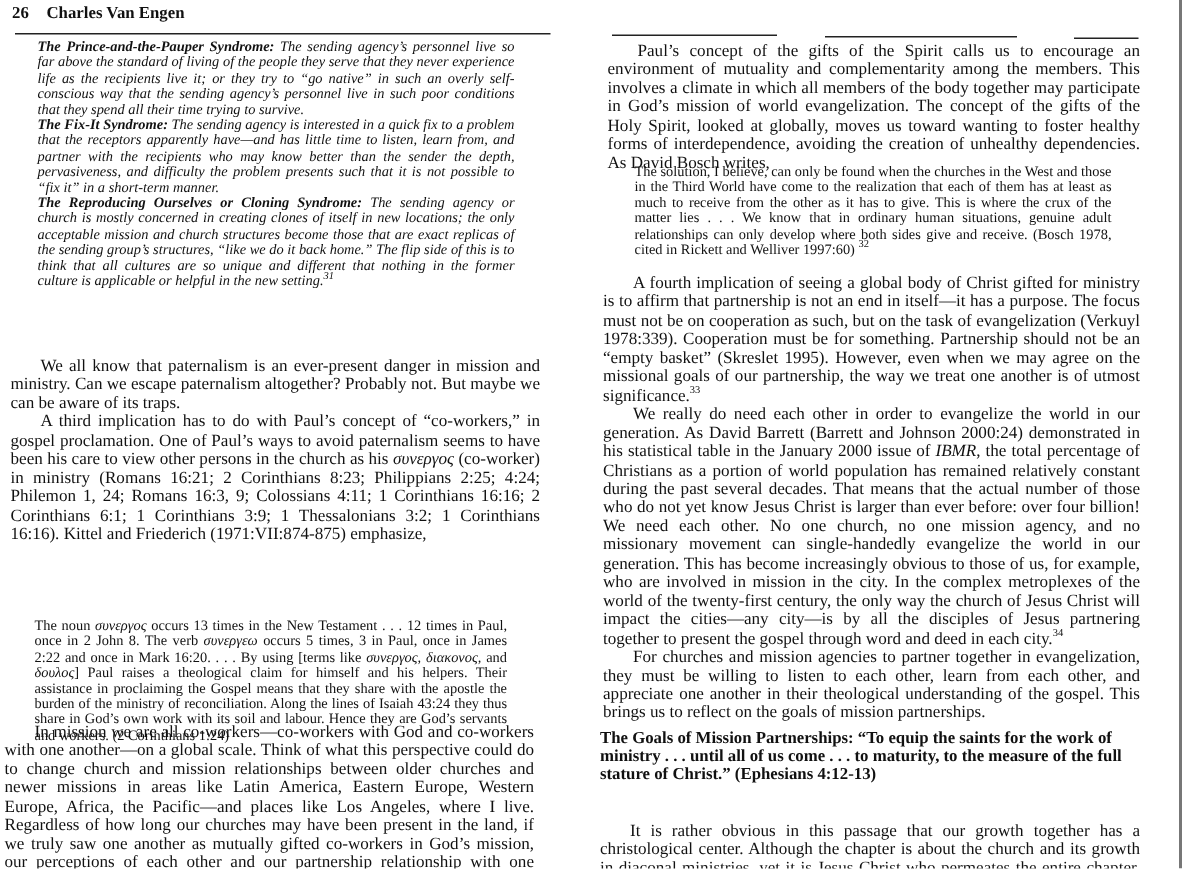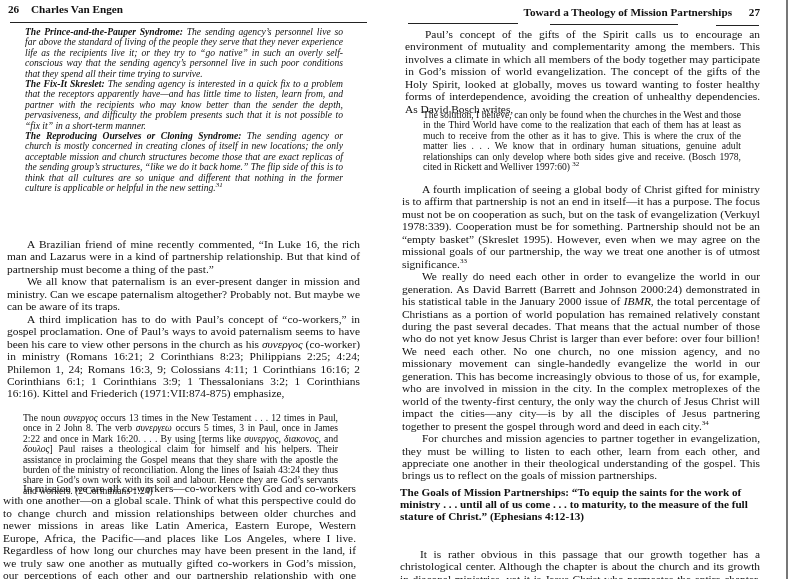--- a/index.html
+++ b/index.html
@@ -38,44 +38,39 @@
 
 <div class="page left">
   <div class="running-head">
     <span class="pnum">26</span>
     <span>Charles Van Engen</span>
   </div>
   <div class="rule" style="left:10px; top:22px; width:357px;"></div>
 
   <div class="block ext" style="left:25px; top:27px; width:318px;font-style:italic;">
     <p><b>The Prince-and-the-Pauper Syndrome:</b><span> The sending agency’s personnel live so far above the standard of living of the people they serve that they never experience life as the recipients live it; or they try to “go native” in such an overly self-conscious way that the sending agency’s personnel live in such poor conditions that they spend all their time trying to survive.</span></p>
-    <p><b>The Fix-It Skreslet:</b><span> The sending agency is interested in a quick fix to a problem that the receptors apparently have—and has little time to listen, learn from, and partner with the recipients who may know better than the sender the depth, pervasiveness, and difficulty the problem presents such that it is not possible to “fix it” in a short-term manner.</span></p>
+    <p><b>The Fix-It Syndrome:</b><span> The sending agency is interested in a quick fix to a problem that the receptors apparently have—and has little time to listen, learn from, and partner with the recipients who may know better than the sender the depth, pervasiveness, and difficulty the problem presents such that it is not possible to “fix it” in a short-term manner.</span></p>
     <p><b>The Reproducing Ourselves or Cloning Syndrome:</b><span> The sending agency or church is mostly concerned in creating clones of itself in new locations; the only acceptable mission and church structures become those that are exact replicas of the sending group’s structures, “like we do it back home.” The flip side of this is to think that all cultures are so unique and different that nothing in the former culture is applicable or helpful in the new setting.</span><span class="sup">31</span></p>
   </div>
 
   <div class="block body" style="left:7px; top:238px; width:353px;">
-    <p class="indent">A Brazilian friend of mine recently commented, “In Luke 16, the rich man and Lazarus were in a kind of partnership relationship. But that kind of partnership must become a thing of the past.”</p>
     <p class="indent">We all know that paternalism is an ever-present danger in mission and ministry. Can we escape paternalism altogether? Probably not. But maybe we can be aware of its traps.</p>
     <p class="indent"><span>A third implication has to do with Paul’s concept of “co-workers,” in gospel proclamation. One of Paul’s ways to avoid paternalism seems to have been his care to view other persons in the church as his </span><span class="greek">συνεργος</span><span> (co-worker) in ministry (Romans 16:21; 2 Corinthians 8:23; Philippians 2:25; 4:24; Philemon 1, 24; Romans 16:3, 9; Colossians 4:11; 1 Corinthians 16:16; 2 Corinthians 6:1; 1 Corinthians 3:9; 1 Thessalonians 3:2; 1 Corinthians 16:16). Kittel and Friederich (1971:VII:874-875) emphasize,</span></p>
   </div>
 
   <div class="block ext" style="left:23px; top:378px; width:315px;margin-top:35px;">
     <p><span>The noun </span><span class="greek">συνεργος</span><span> occurs 13 times in the New Testament . . . 12 times in Paul, once in 2 John 8. The verb </span><span class="greek">συνεργεω</span><span> occurs 5 times, 3 in Paul, once in James 2:22 and once in Mark 16:20. . . . By using [terms like </span><span class="greek">συνεργος, διακονος,</span><span> and </span><span class="greek">δουλος</span><span>] Paul raises a theological claim for himself and his helpers. Their assistance in proclaiming the Gospel means that they share with the apostle the burden of the ministry of reconciliation. Along the lines of Isaiah 43:24 they thus share in God’s own work with its soil and labour. Hence they are God’s servants and workers. (2 Corinthians 1:24)</span></p>
   </div>
 
   <div class="block body" style="left:3px; top:482px; width:353px;">
     <p class="indent">In mission we are all co-workers—co-workers with God and co-workers with one another—on a global scale. Think of what this perspective could do to change church and mission relationships between older churches and newer missions in areas like Latin America, Eastern Europe, Western Europe, Africa, the Pacific—and places like Los Angeles, where I live. Regardless of how long our churches may have been present in the land, if we truly saw one another as mutually gifted co-workers in God’s mission, our perceptions of each other and our partnership relationship with one another could be transformed.</p>
   </div>
 </div>
 
 <div class="page right">
-  <div class="running-head">
-    <span>Toward a Theology of Mission Partnerships</span>
-    <span class="pnum">27</span>
-  </div>
   <div class="rule" style="left:8px; top:23px; width:110px;"></div>
   <div class="rule" style="left:150px; top:24px; width:128px;"></div>
   <div class="rule" style="left:316px; top:25px; width:43px;"></div>
 
   <div class="block body" style="left:5px; top:28px; width:355px;">
     <p class="indent">Paul’s concept of the gifts of the Spirit calls us to encourage an environment of mutuality and complementarity among the members. This involves a climate in which all members of the body together may participate in God’s mission of world evangelization. The concept of the gifts of the Holy Spirit, looked at globally, moves us toward wanting to foster healthy forms of interdependence, avoiding the creation of unhealthy dependencies. As David Bosch writes,</p>
   </div>
 
   <div class="block ext" style="left:23px; top:110px; width:318px;">
     <p><span>The solution, I believe, can only be found when the churches in the West and those in the Third World have come to the realization that each of them has at least as much to receive from the other as it has to give. This is where the crux of the matter lies . . . We know that in ordinary human situations, genuine adult relationships can only develop where both sides give and receive. (Bosch 1978, cited in Rickett and Welliver 1997:60) </span><span class="sup">32</span></p>

